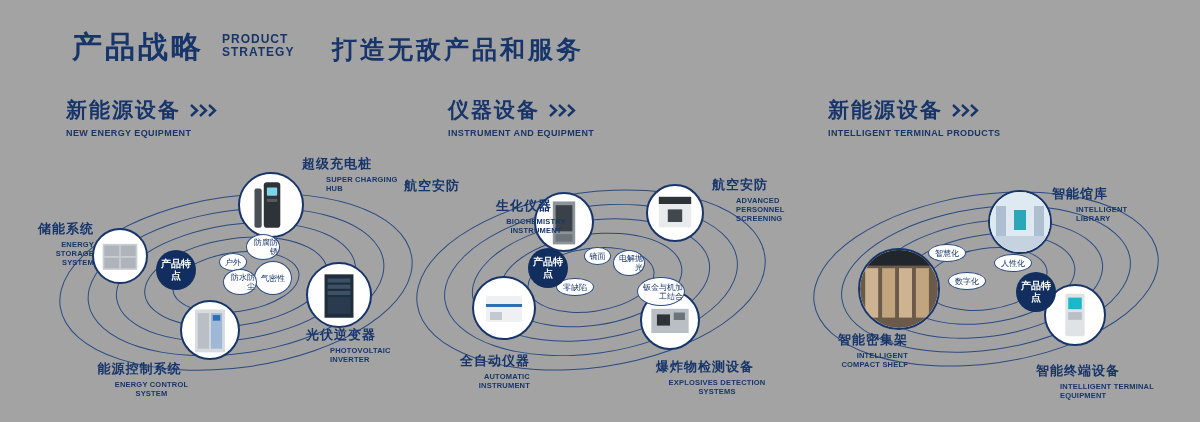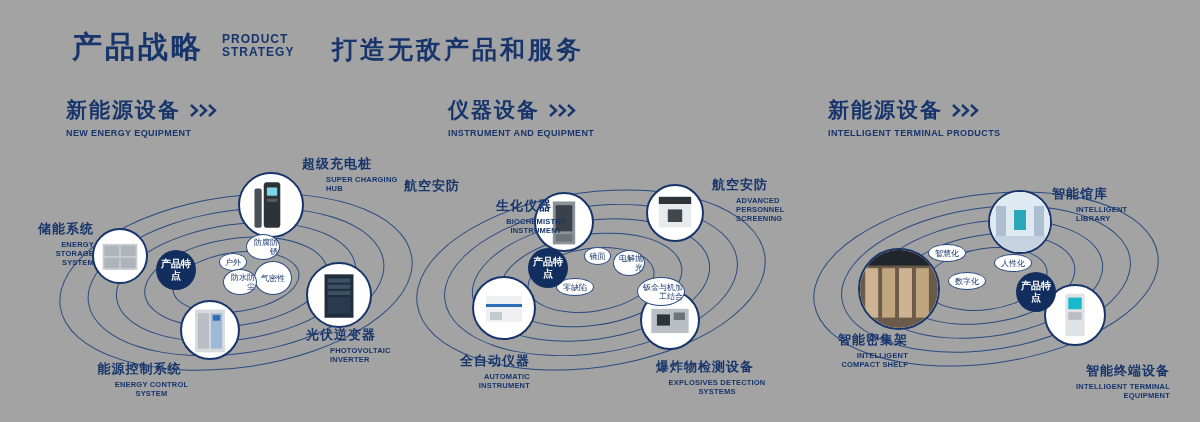--- a/index.html
+++ b/index.html
@@ -259,21 +259,21 @@
   </div>
 
   <div class="label" style="left:1052px;top:185px;width:100px;">
     <span class="cn">智能馆库</span>
     <span class="en">INTELLIGENT LIBRARY</span>
   </div>
   <div class="label" style="left:812px;top:331px;width:96px;text-align:right;">
     <span class="cn">智能密集架</span>
     <span class="en">INTELLIGENT COMPACT SHELF</span>
   </div>
-  <div class="label" style="left:1036px;top:362px;width:134px;text-align:right;">
+  <div class="label" style="left:1036px;top:362px;width:134px;text-align:left;">
     <span class="cn">智能终端设备</span>
     <span class="en">INTELLIGENT TERMINAL EQUIPMENT</span>
   </div>
 
   <div class="badge" style="left:1016px;top:272px;width:40px;height:40px;">产品特点</div>
   <div class="bubble" style="left:928px;top:244px;width:38px;height:18px;">智慧化</div>
   <div class="bubble" style="left:994px;top:254px;width:38px;height:18px;">人性化</div>
   <div class="bubble" style="left:948px;top:272px;width:38px;height:18px;">数字化</div>
 
 </div>

